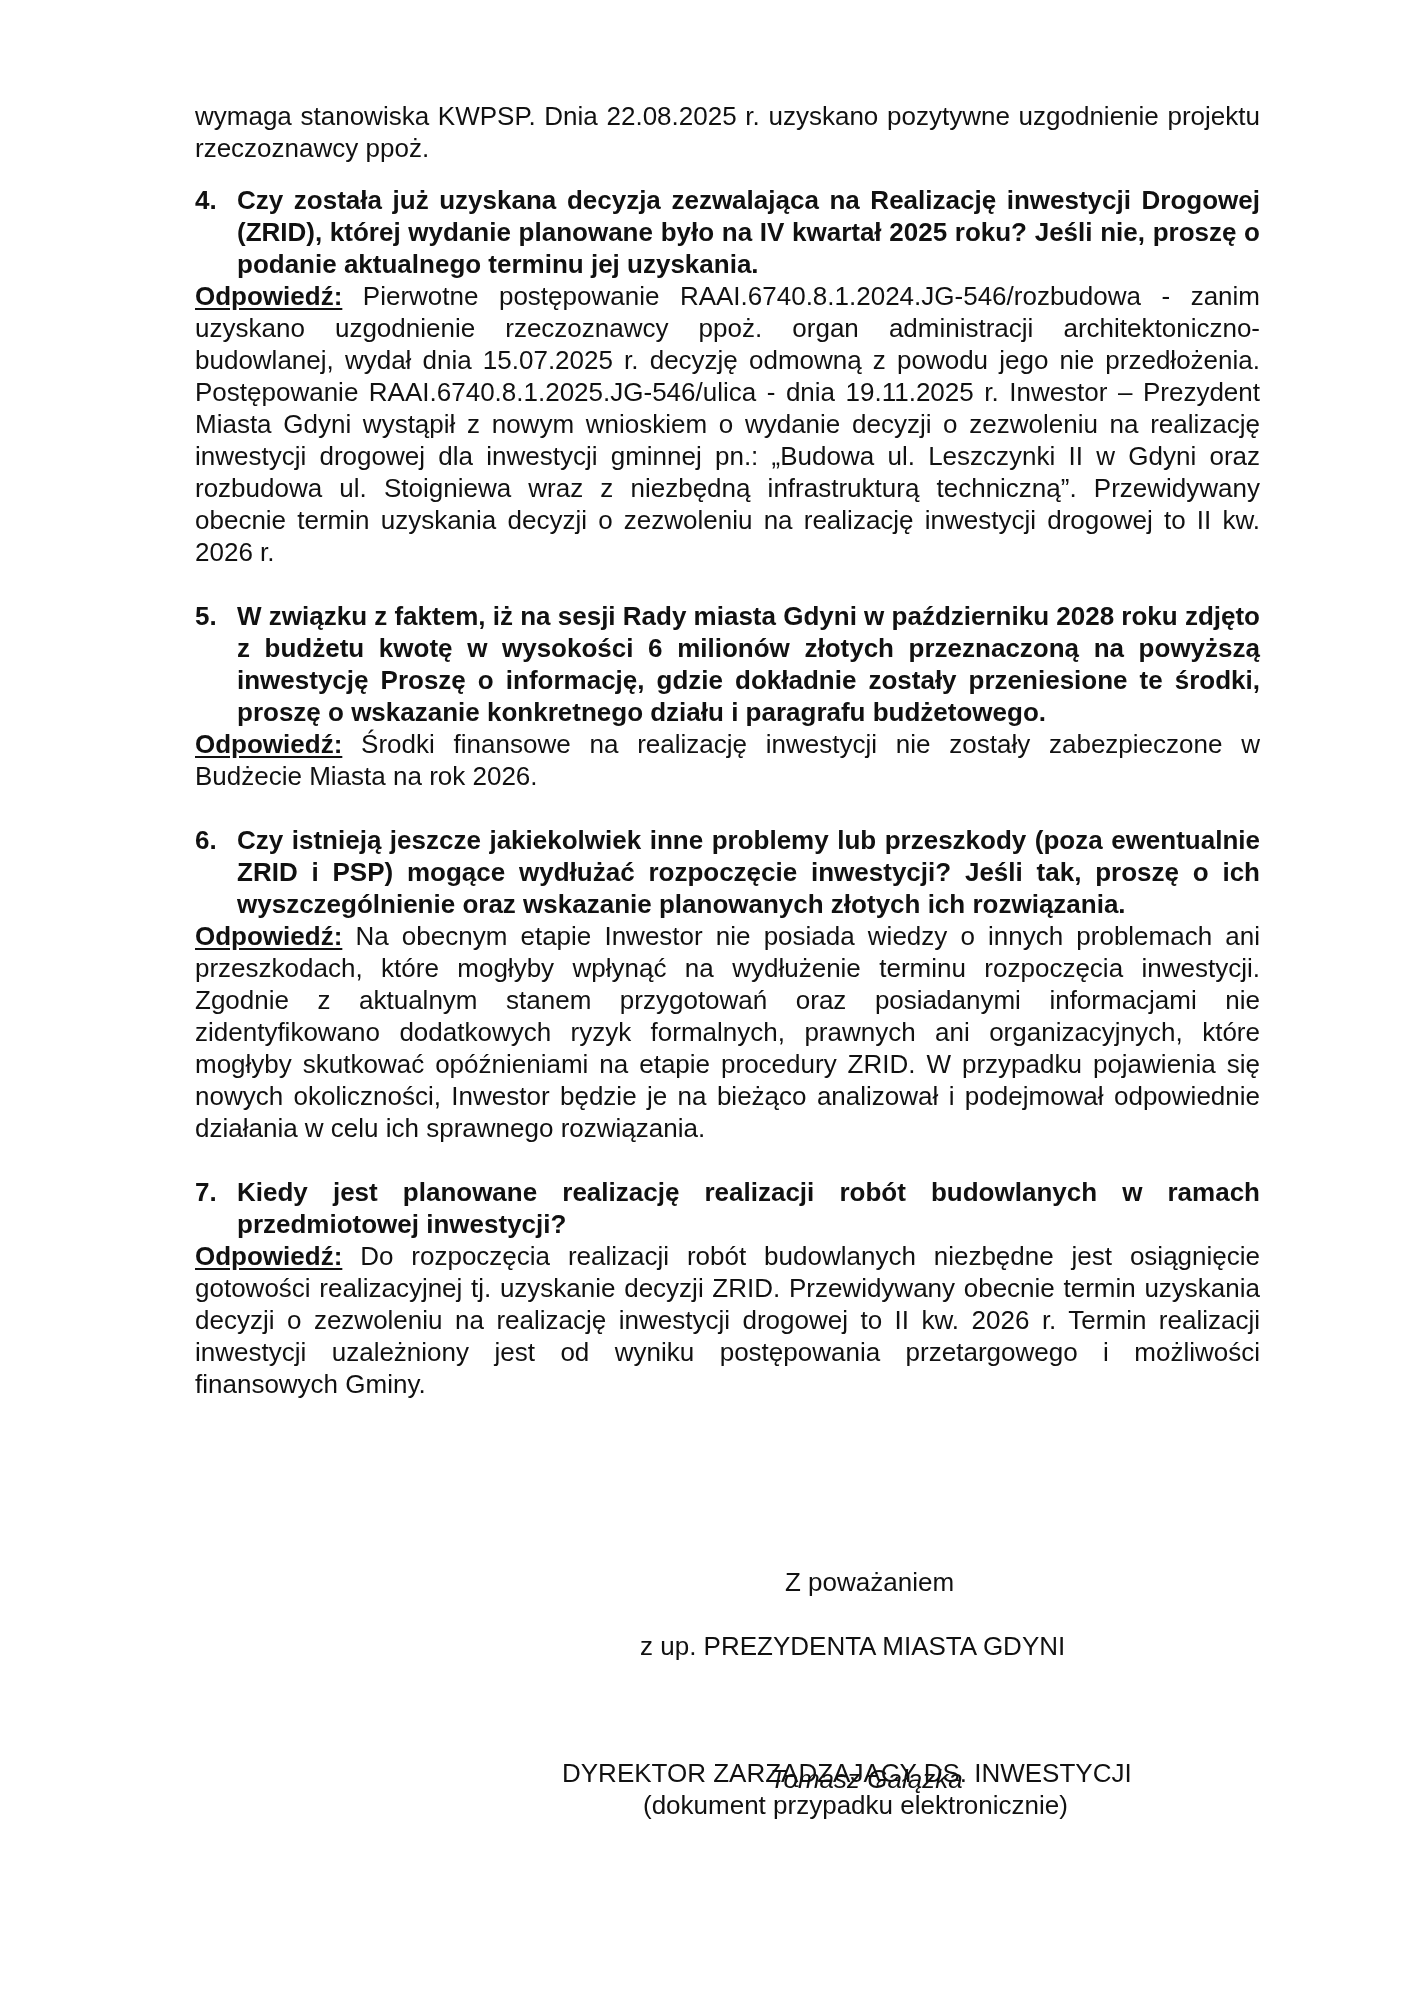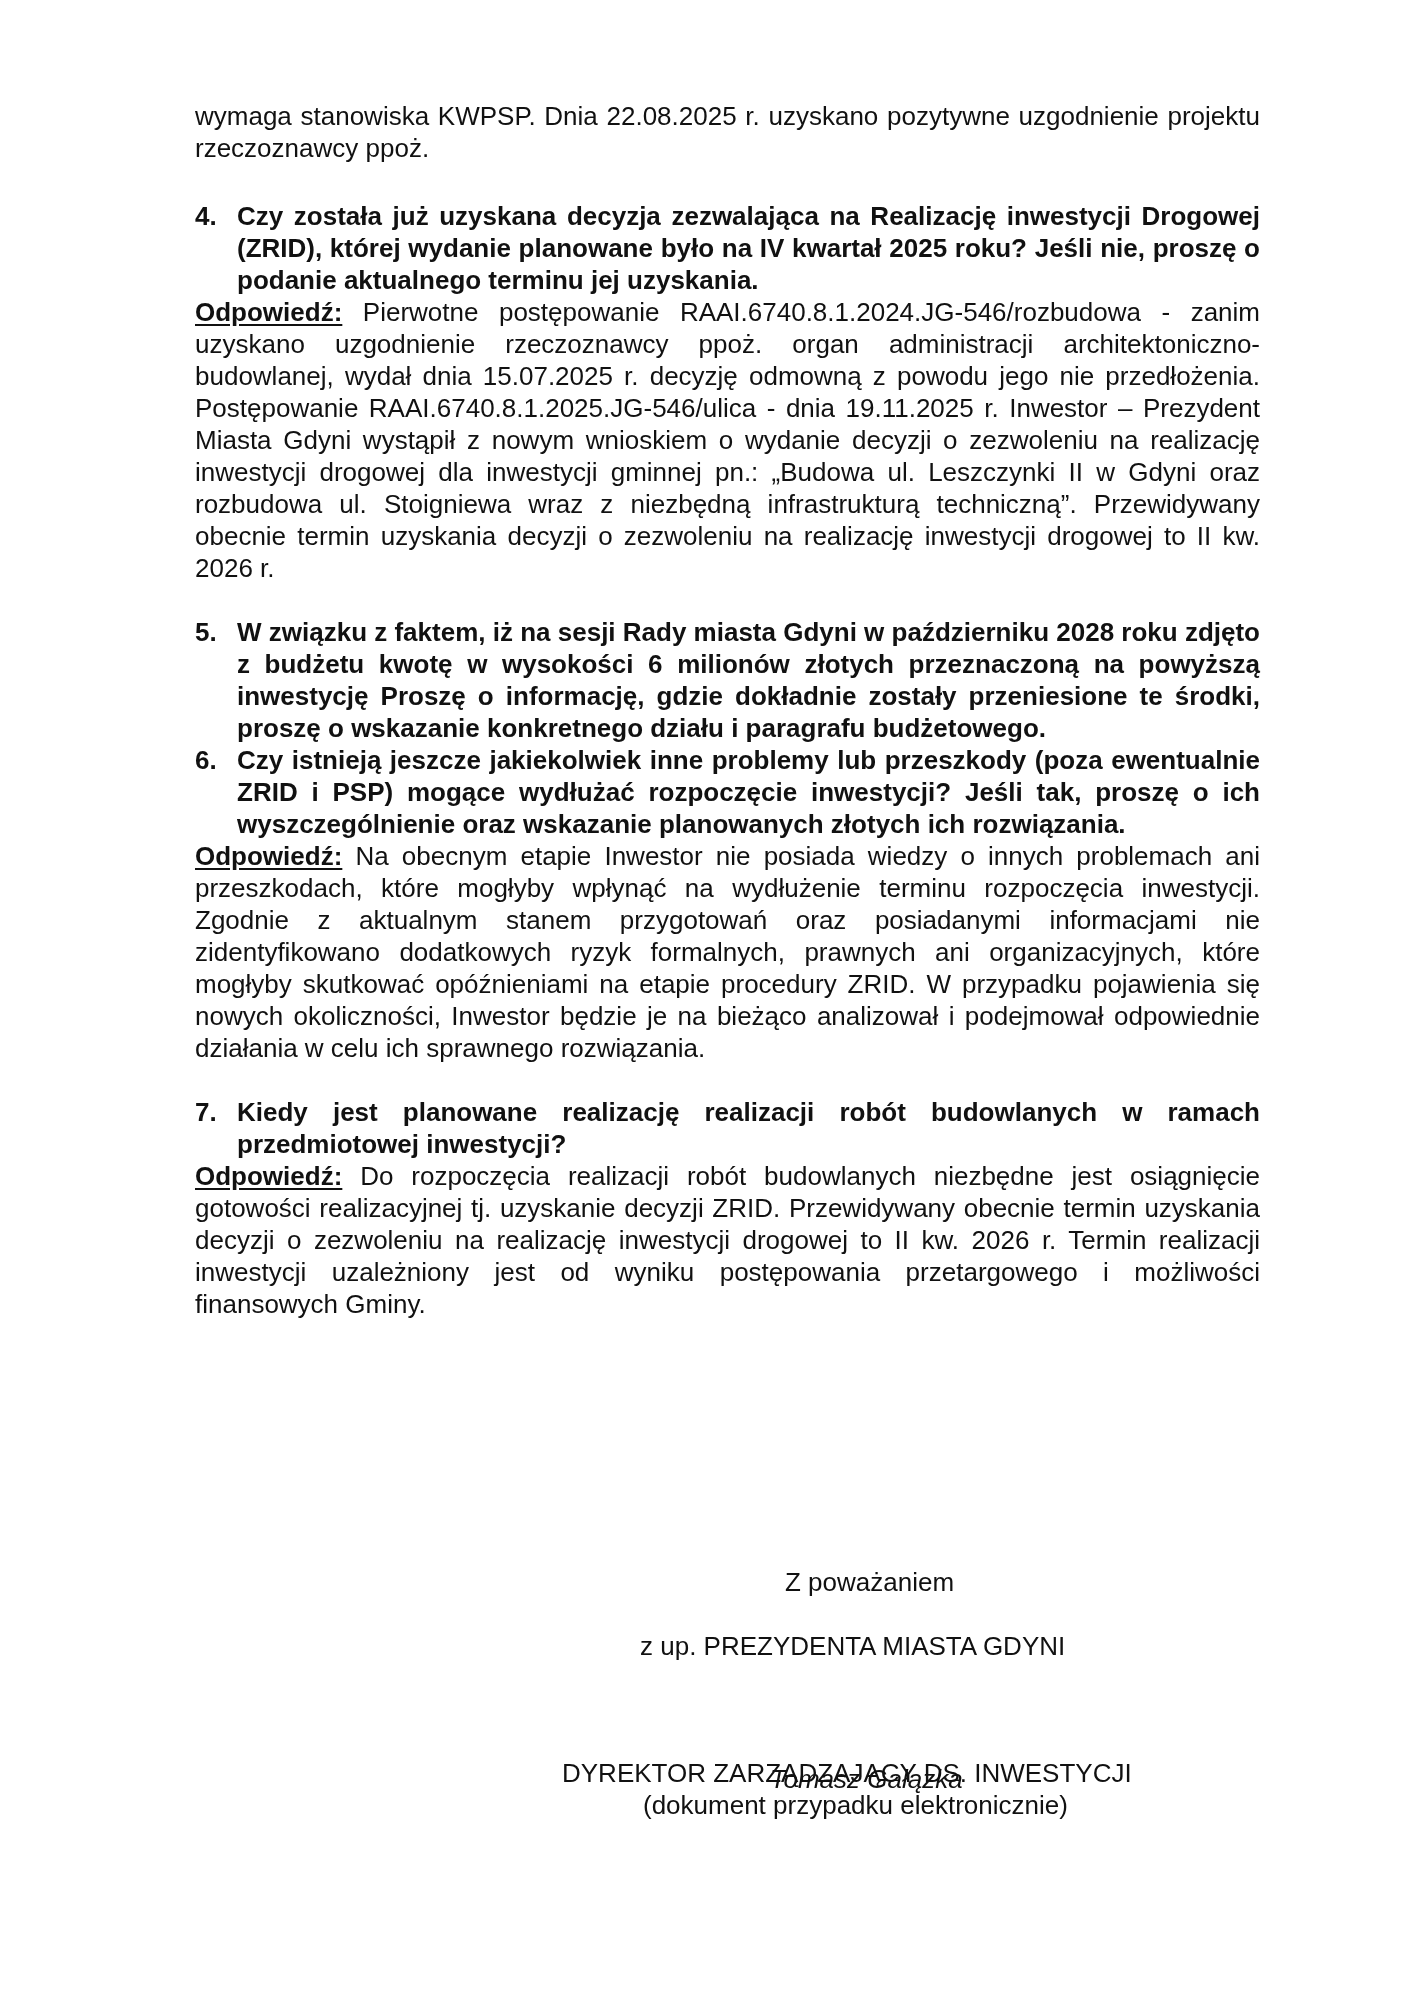--- a/index.html
+++ b/index.html
@@ -21,21 +21,21 @@
     top: 100px;
     width: 1065px;
   }
   .para {
     font-size: 26px;
     line-height: 32px;
     text-align: justify;
     margin: 0;
   }
   .lead {
-    margin-bottom: 36px;
+    margin-bottom: 20px;
   }
   .question {
     display: flex;
     font-weight: bold;
     font-size: 26px;
     line-height: 32px;
     margin: 0;
   }
   .q-num {
     width: 42px;
@@ -85,20 +85,21 @@
       <span class="q-text">Czy została już uzyskana decyzja zezwalająca na Realizację inwestycji Drogowej (ZRID), której wydanie planowane było na IV kwartał 2025 roku? Jeśli nie, proszę o podanie aktualnego terminu jej uzyskania.</span>
     </div>
     <p class="answer"><span class="answer-label">Odpowiedź:</span><span> Pierwotne postępowanie RAAI.6740.8.1.2024.JG-546/rozbudowa - zanim uzyskano uzgodnienie rzeczoznawcy ppoż. organ administracji architektoniczno-budowlanej, wydał dnia 15.07.2025 r. decyzję odmowną z powodu jego nie przedłożenia. Postępowanie RAAI.6740.8.1.2025.JG-546/ulica - dnia 19.11.2025 r. Inwestor – Prezydent Miasta Gdyni wystąpił z nowym wnioskiem o wydanie decyzji o zezwoleniu na realizację inwestycji drogowej dla inwestycji gminnej pn.: „Budowa ul. Leszczynki II w Gdyni oraz rozbudowa ul. Stoigniewa wraz z niezbędną infrastrukturą techniczną”. Przewidywany obecnie termin uzyskania decyzji o zezwoleniu na realizację inwestycji drogowej to II kw. 2026 r.</span></p>
   </div>
 
   <div>
     <div class="question">
       <span class="q-num">5.</span>
       <span class="q-text">W związku z faktem, iż na sesji Rady miasta Gdyni w październiku 2028 roku zdjęto z budżetu kwotę w wysokości 6 milionów złotych przeznaczoną na powyższą inwestycję Proszę o informację, gdzie dokładnie zostały przeniesione te środki, proszę o wskazanie konkretnego działu i paragrafu budżetowego.</span>
     </div>
+    <p class="answer"><span class="answer-label">Odpowiedź:</span><span> Środki finansowe na realizację inwestycji nie zostały zabezpieczone w Budżecie Miasta na rok 2026.</span></p>
   </div>
 
   <div>
     <div class="question">
       <span class="q-num">6.</span>
       <span class="q-text">Czy istnieją jeszcze jakiekolwiek inne problemy lub przeszkody (poza ewentualnie ZRID i PSP) mogące wydłużać rozpoczęcie inwestycji? Jeśli tak, proszę o ich wyszczególnienie oraz wskazanie planowanych złotych ich rozwiązania.</span>
     </div>
     <p class="answer"><span class="answer-label">Odpowiedź:</span><span> Na obecnym etapie Inwestor nie posiada wiedzy o innych problemach ani przeszkodach, które mogłyby wpłynąć na wydłużenie terminu rozpoczęcia inwestycji. Zgodnie z aktualnym stanem przygotowań oraz posiadanymi informacjami nie zidentyfikowano dodatkowych ryzyk formalnych, prawnych ani organizacyjnych, które mogłyby skutkować opóźnieniami na etapie procedury ZRID. W przypadku pojawienia się nowych okoliczności, Inwestor będzie je na bieżąco analizował i podejmował odpowiednie działania w celu ich sprawnego rozwiązania.</span></p>
   </div>
 

